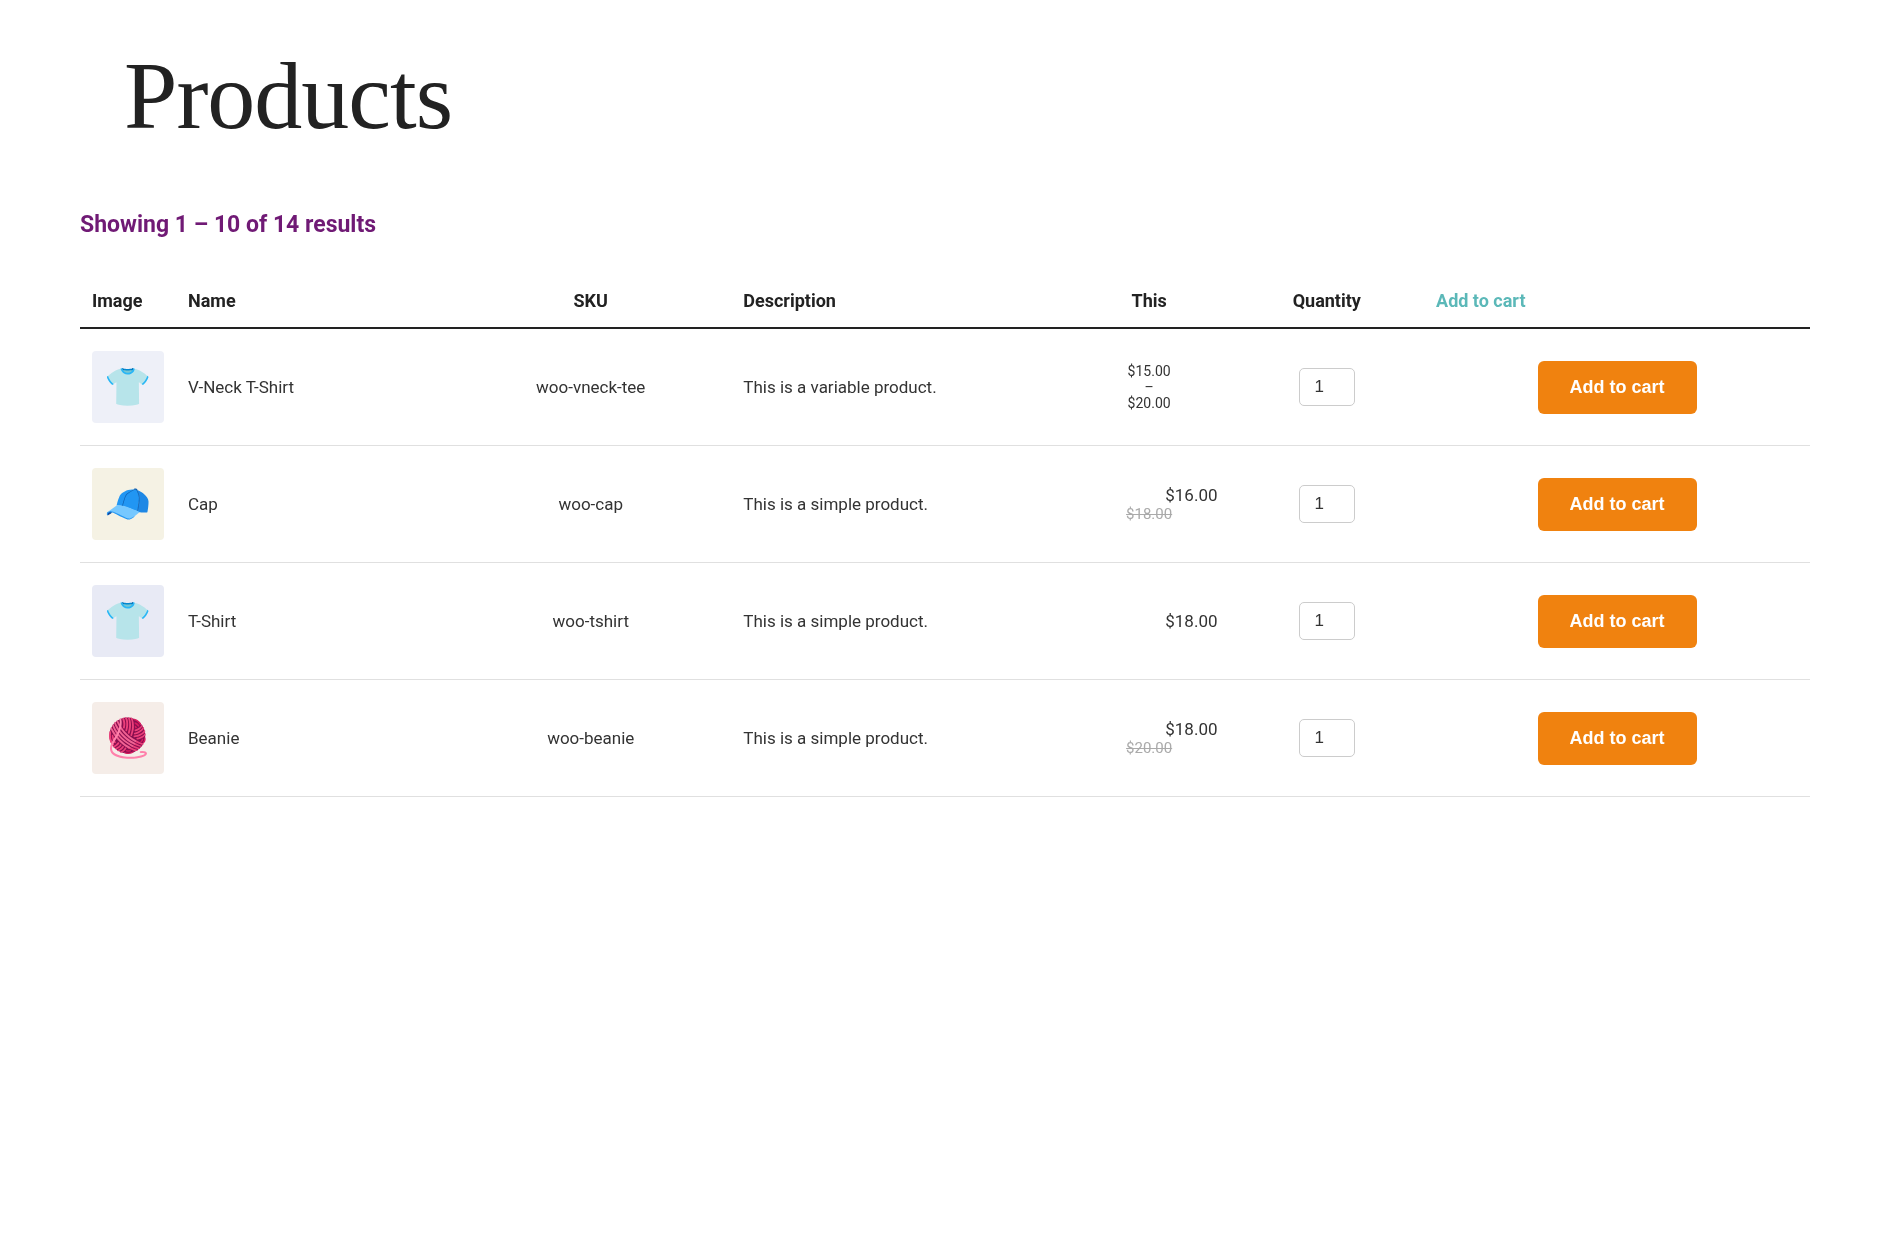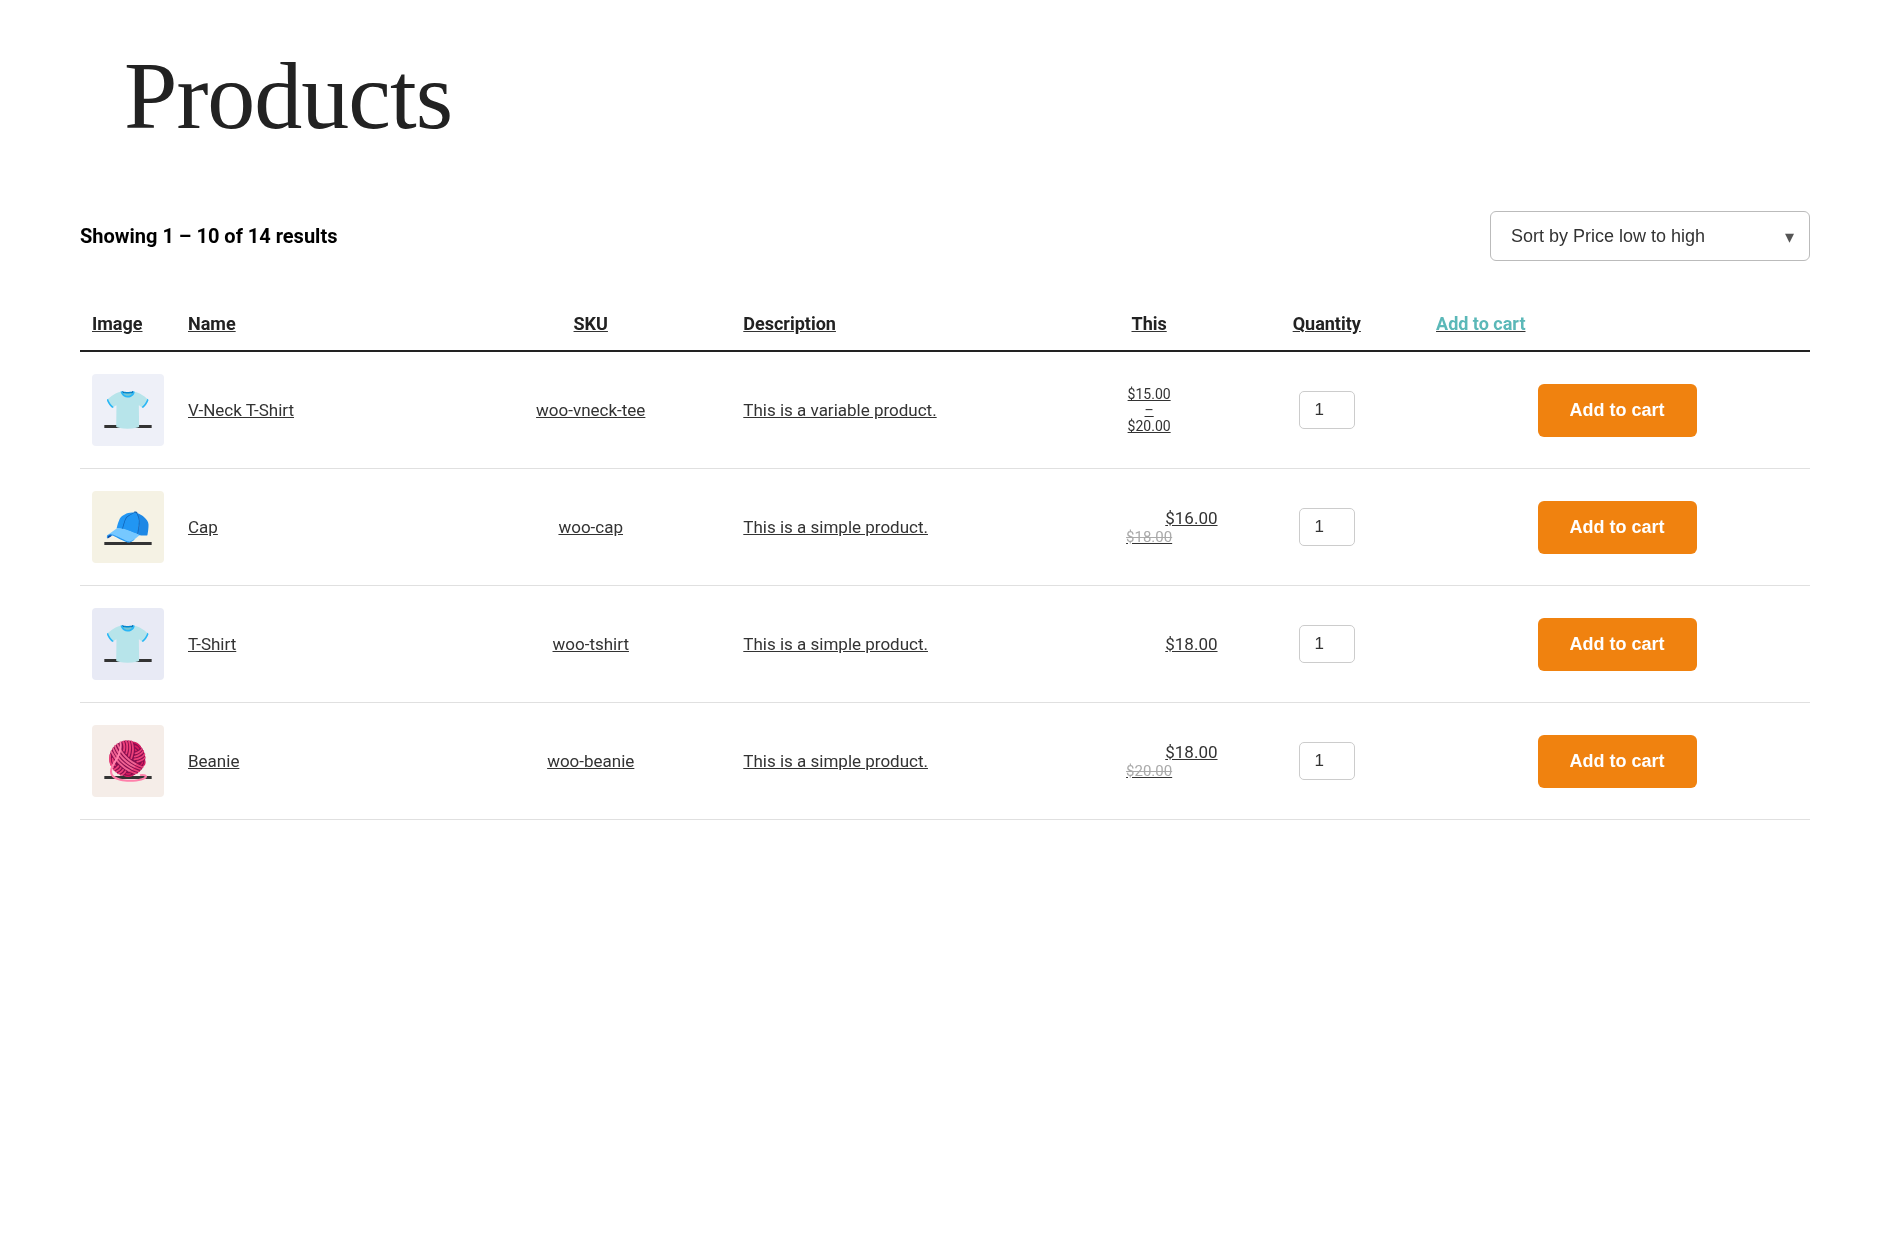--- a/index.html
+++ b/index.html
@@ -18,23 +18,23 @@
       letter-spacing: -1px;
       margin-left: 44px;
     }
     .toolbar {
       display: flex;
       align-items: center;
       justify-content: space-between;
       margin-bottom: 36px;
     }
     .results-count {
-      font-size: 20px;
+      font-size: 23px;
       font-weight: 700;
-      color: #000000;
+      color: #701a75;
     }
     .sort-select-wrapper {
       position: relative;
       display: inline-block;
     }
     .sort-select {
       appearance: none;
       -webkit-appearance: none;
       border: 1.5px solid #bbb;
       border-radius: 6px;
@@ -50,21 +50,20 @@
       right: 16px;
       top: 50%;
       transform: translateY(-50%);
       pointer-events: none;
       color: #555;
       font-size: 18px;
     }
     .products-table {
       width: 100%;
       border-collapse: collapse;
-      text-decoration: underline;
     }
     .products-table thead tr {
       border-bottom: 2px solid #222;
     }
     .products-table thead th {
       padding: 16px 12px;
       font-size: 18px;
       font-weight: 700;
       color: #222;
       text-align: left;
@@ -121,25 +120,20 @@
       white-space: nowrap;
     }
   </style>
 </head>
 <body>
 
 <h1 class="page-title">Products</h1>
 
 <div class="toolbar">
   <span class="results-count">Showing 1 – 10 of 14 results</span>
-  <div class="sort-select-wrapper">
-    <select class="sort-select">
-    <option value="Sort by Price low to high">Sort by Price low to high</option><option value="Sort by Price high to low">Sort by Price high to low</option><option value="Sort by Newness">Sort by Newness</option><option value="Sort by Popularity">Sort by Popularity</option><option value="Default sorting">Default sorting</option></select>
-    <span class="sort-chevron">▾</span>
-  </div>
 </div>
 
 <table class="products-table">
   <thead>
     <tr>
       <th class="col-image">Image</th>
       <th class="col-name">Name</th>
       <th class="col-sku">SKU</th>
       <th class="col-description">Description</th>
       <th class="col-price">This</th>

